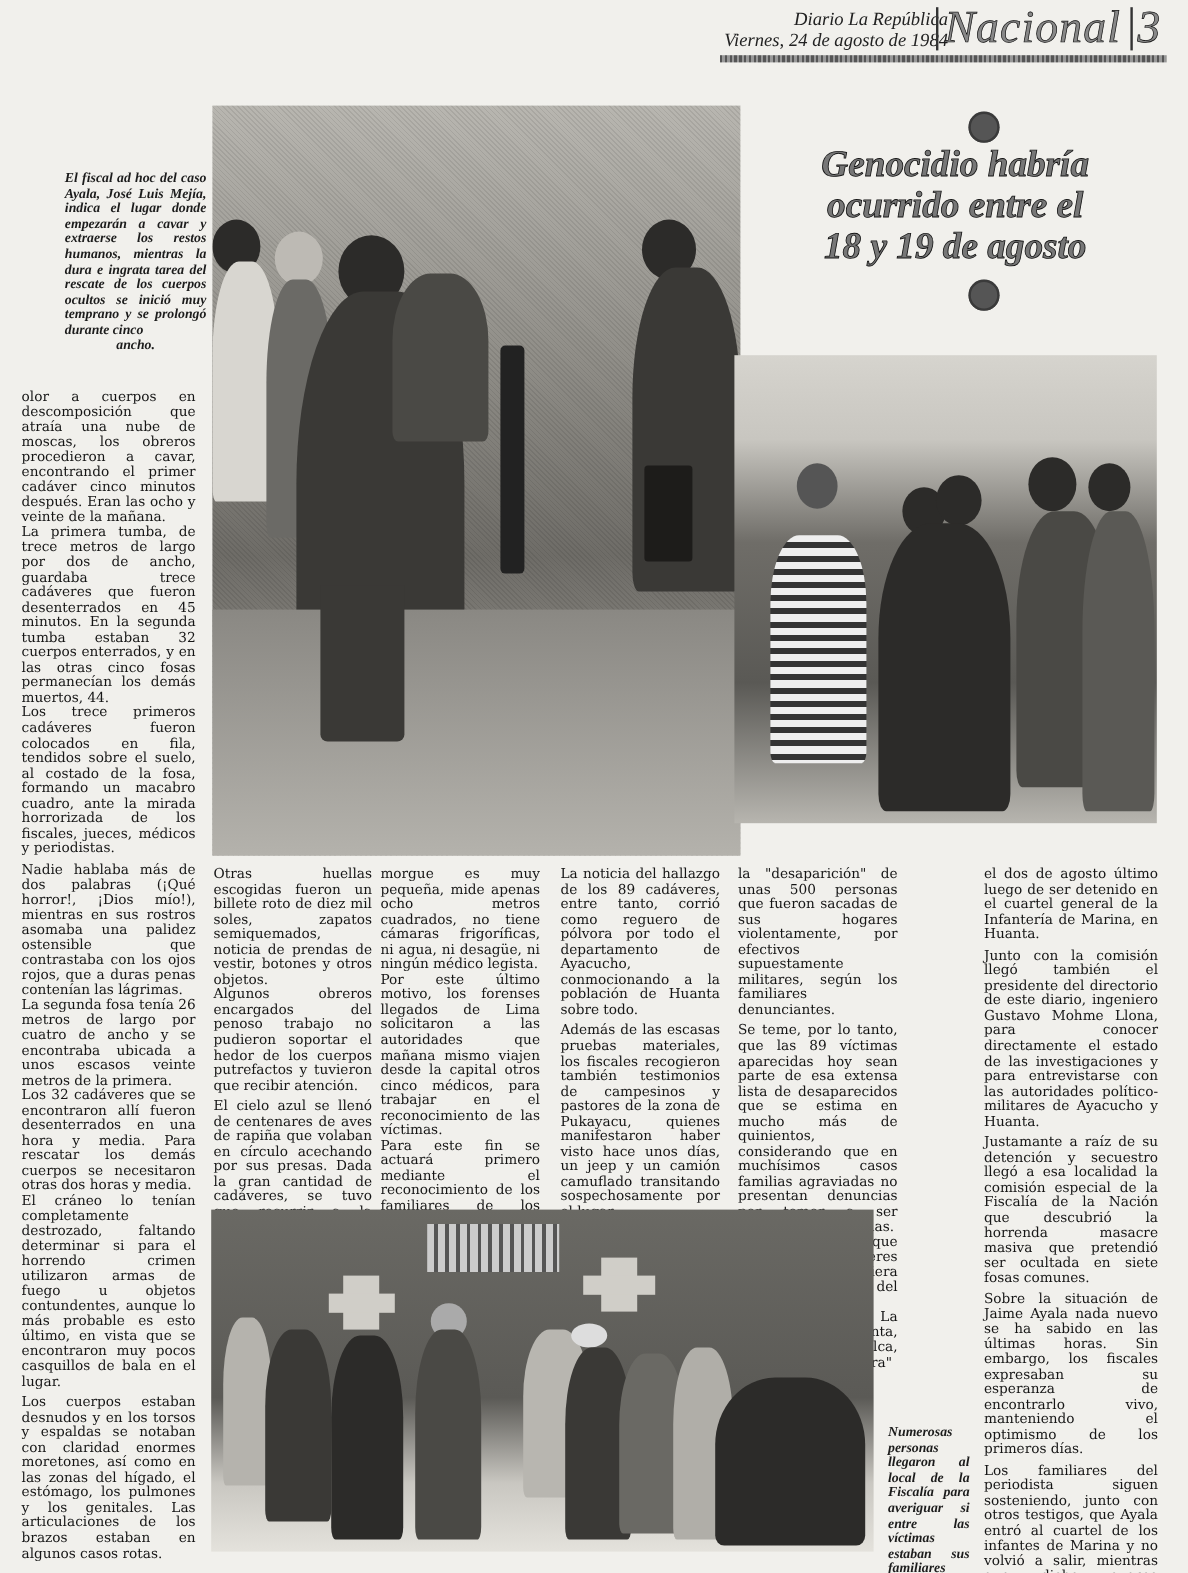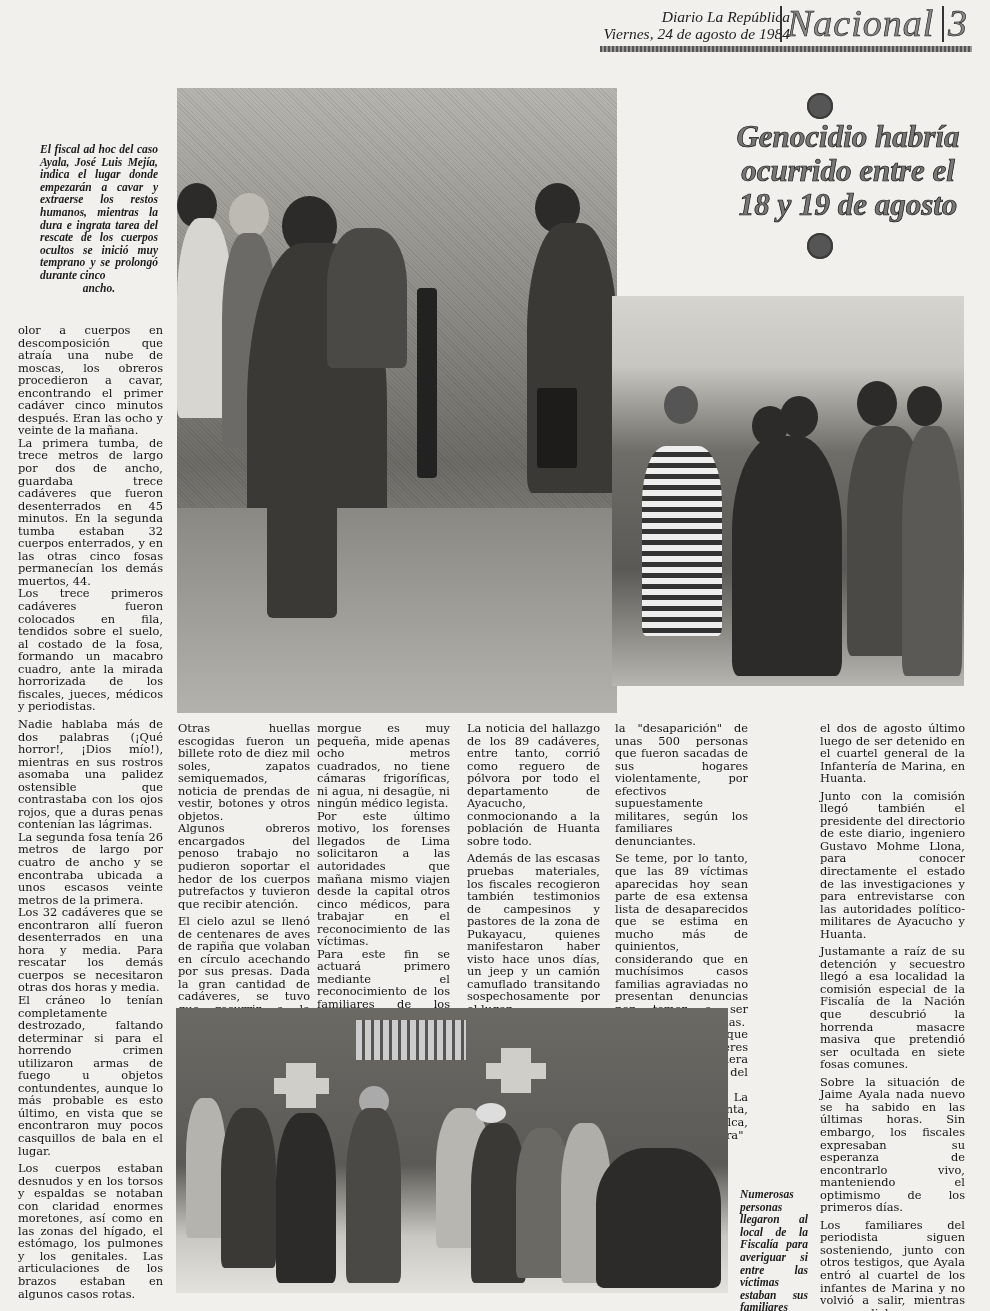--- a/index.html
+++ b/index.html
@@ -37,21 +37,21 @@
     overflow:hidden;
   }
   .photo .fig { position:absolute; background:#3a3936; border-radius:40% 40% 6% 6%; }
   .photo .head { position:absolute; background:#2c2b29; border-radius:50%; }
   .caption {
     font-family:"Liberation Serif", serif; font-style:italic; font-weight:bold;
     font-size:11.5px; line-height:12.6px; text-align:justify; color:#1c1c1c;
   }
   .caption .last { text-align:center; display:block; }
   .headline {
-    left:708px; top:120px; width:280px; text-align:center;
+    left:656px; top:120px; width:280px; text-align:center;
     font-family:"Liberation Serif", serif; font-style:italic; font-weight:bold;
     font-size:31px; line-height:34px; color:#777; -webkit-text-stroke:0.7px #111;
   }
   .dot { width:26px; height:26px; border-radius:50%; background:#555;
          box-shadow: inset 0 0 0 2px #3a3a3a; }
   .col {
     font-size:11.4px; line-height:12.55px; text-align:justify;
     hyphens:manual; color:#151515;
   }
   .col p { margin:0; text-indent:0; }
@@ -79,21 +79,21 @@
   <div class="fig" style="left:70px;top:155px;width:140px;height:400px;"></div>
   <div class="fig" style="left:150px;top:140px;width:80px;height:140px;background:#4a4945;"></div>
   <div class="fig" style="left:240px;top:200px;width:20px;height:190px;background:#222;border-radius:4px;"></div>
   <div class="head" style="left:358px;top:95px;width:45px;height:50px;"></div>
   <div class="fig" style="left:350px;top:135px;width:90px;height:270px;"></div>
   <div class="fig" style="left:360px;top:300px;width:40px;height:80px;background:#1d1c1a;border-radius:3px;"></div>
   <div style="position:absolute;left:0;top:420px;width:440px;height:205px;background:linear-gradient(180deg,#8a8883,#b4b2ac);"></div>
   <div class="fig" style="left:90px;top:400px;width:70px;height:130px;background:#3a3936;border-radius:0 0 6px 6px;"></div>
 </div>
 
-<div class="abs caption" style="left:40px;top:143px;width:118px;font-family:Liberation Serif, serif;">
+<div class="abs caption" style="left:54px;top:143px;width:118px;font-family:Liberation Serif, serif;">
   <span>El fiscal ad hoc del caso Ayala, José Luis Mejía, indica el lugar donde empezarán a cavar y extraerse los restos humanos, mientras la dura e ingrata tarea del rescate de los cuerpos ocultos se inició muy temprano y se prolongó durante cinco</span>
   <span class="last">ancho.</span>
 </div>
 
 <div class="abs dot" style="left:807px;top:93px;"></div>
 <div class="abs headline">
   <div>Genocidio habría</div>
   <div>ocurrido entre el</div>
   <div>18 y 19 de agosto</div>
 </div>

